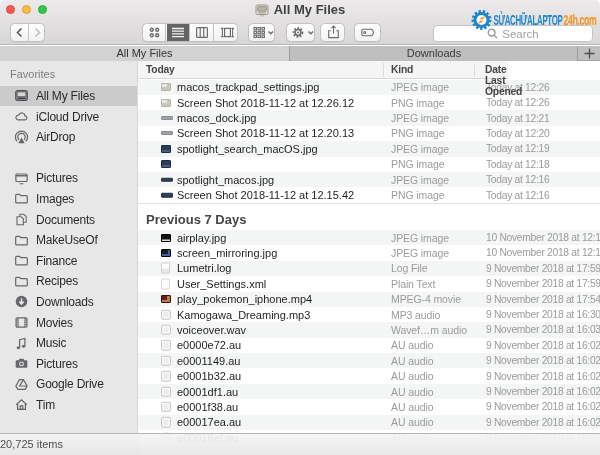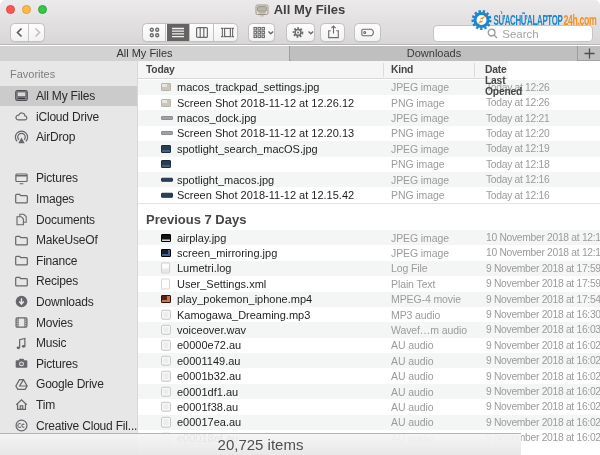--- a/index.html
+++ b/index.html
@@ -53,22 +53,22 @@
 .thumbK{width:10px;height:8px;background:#141414;border:1px solid #000;border-radius:1px;box-shadow:inset 0 -1.5px 0 #d8d8d8}
 .thumbM{width:10px;height:8px;background:#1c1c20;border:1px solid #000;border-radius:1px;box-shadow:inset -2px -2px 0 #3a62a0}
 .thumbV{width:10px;height:8px;background:#5c2220;border:1px solid #381210;border-radius:1px;box-shadow:inset -3px -2px 0 #c27a40}
 .docL{width:9px;height:11px;background:#fdfdfd;border:1px solid #cfcfcf;border-radius:1px;box-shadow:inset 0 -4px 0 #e8e8e8}
 .docP{width:9px;height:11px;background:#fdfdfd;border:1px solid #d6d6d6;border-radius:1px}
 .docA{width:10px;height:10.5px;background:#ececec;border:1px solid #c8c8c8;border-radius:2px;box-shadow:inset 0 0 0 1.5px #f7f7f7}
 #sect{position:absolute;left:0;top:141.8px;width:463px;height:27.1px;background:#fff;border-top:1px solid #e3e3e3;
   font-size:13px;font-weight:700;color:#464646}
 #sect span{position:absolute;left:8px;top:8px}
 
-#status{position:absolute;left:0;top:433px;width:521px;height:22px;background:linear-gradient(rgba(246,245,245,.93),rgba(232,231,231,.96));
-  border-top:1px solid #b5b4b4;font-size:15px;color:#4f4f4f;text-align:center;line-height:21px}
+#status{position:absolute;left:0;top:433px;width:600px;height:22px;background:linear-gradient(rgba(246,245,245,.93),rgba(232,231,231,.96));
+  border-top:1px solid #b5b4b4;font-size:11px;color:#4f4f4f;line-height:21px}
 
 #logo{position:absolute;left:468px;top:7px;width:132px;height:26px;z-index:50}
 </style></head>
 <body>
 <div id="win">
  <div id="chrome">
   <div class="tl" id="tl1"></div>
       <div class="tl" id="tl2"></div>
       <div class="tl" id="tl3"></div>
   <div id="title"><svg width="14" height="13" viewBox="0 0 14 13">
@@ -265,27 +265,20 @@
         </svg>
         <span>Google Drive</span>
       </div>
 <div class="sitem" style="top:333.7px">
         <svg viewBox="0 0 16 16" stroke="#66666b" fill="none" stroke-width="1.3">
           <path d="M2.4 8.2 L8 3 L13.6 8.2 M3.8 7 V13.2 H12.2 V7"></path>
           <rect x="6.7" y="9.4" width="2.6" height="3.8"></rect>
         </svg>
         <span>Tim</span>
       </div>
-<div class="sitem" style="top:354.3px">
-        <svg viewBox="0 0 16 16" stroke="#66666b" fill="none" stroke-width="1.3">
-          <circle cx="8" cy="8" r="5.8"></circle>
-          <path d="M7.2 6.4 a2 2 0 1 0 0 3.2 M11 7 a1.6 1.6 0 1 0 0 2.4" stroke-width="1.1"></path>
-        </svg>
-        <span>Creative Cloud Fil...</span>
-      </div>
  </div>
  <div id="content">
   <div class="row alt" style="top:18.6px;height:15.4px">
         <span class="ic thumbL"></span>
         <span class="nm">macos_trackpad_settings.jpg</span>
         <span class="kd">JPEG image</span>
         <span class="dt">Today at 12:26</span>
       </div>
 <div class="row" style="top:34.0px;height:15.4px">
         <span class="ic thumbL"></span>

